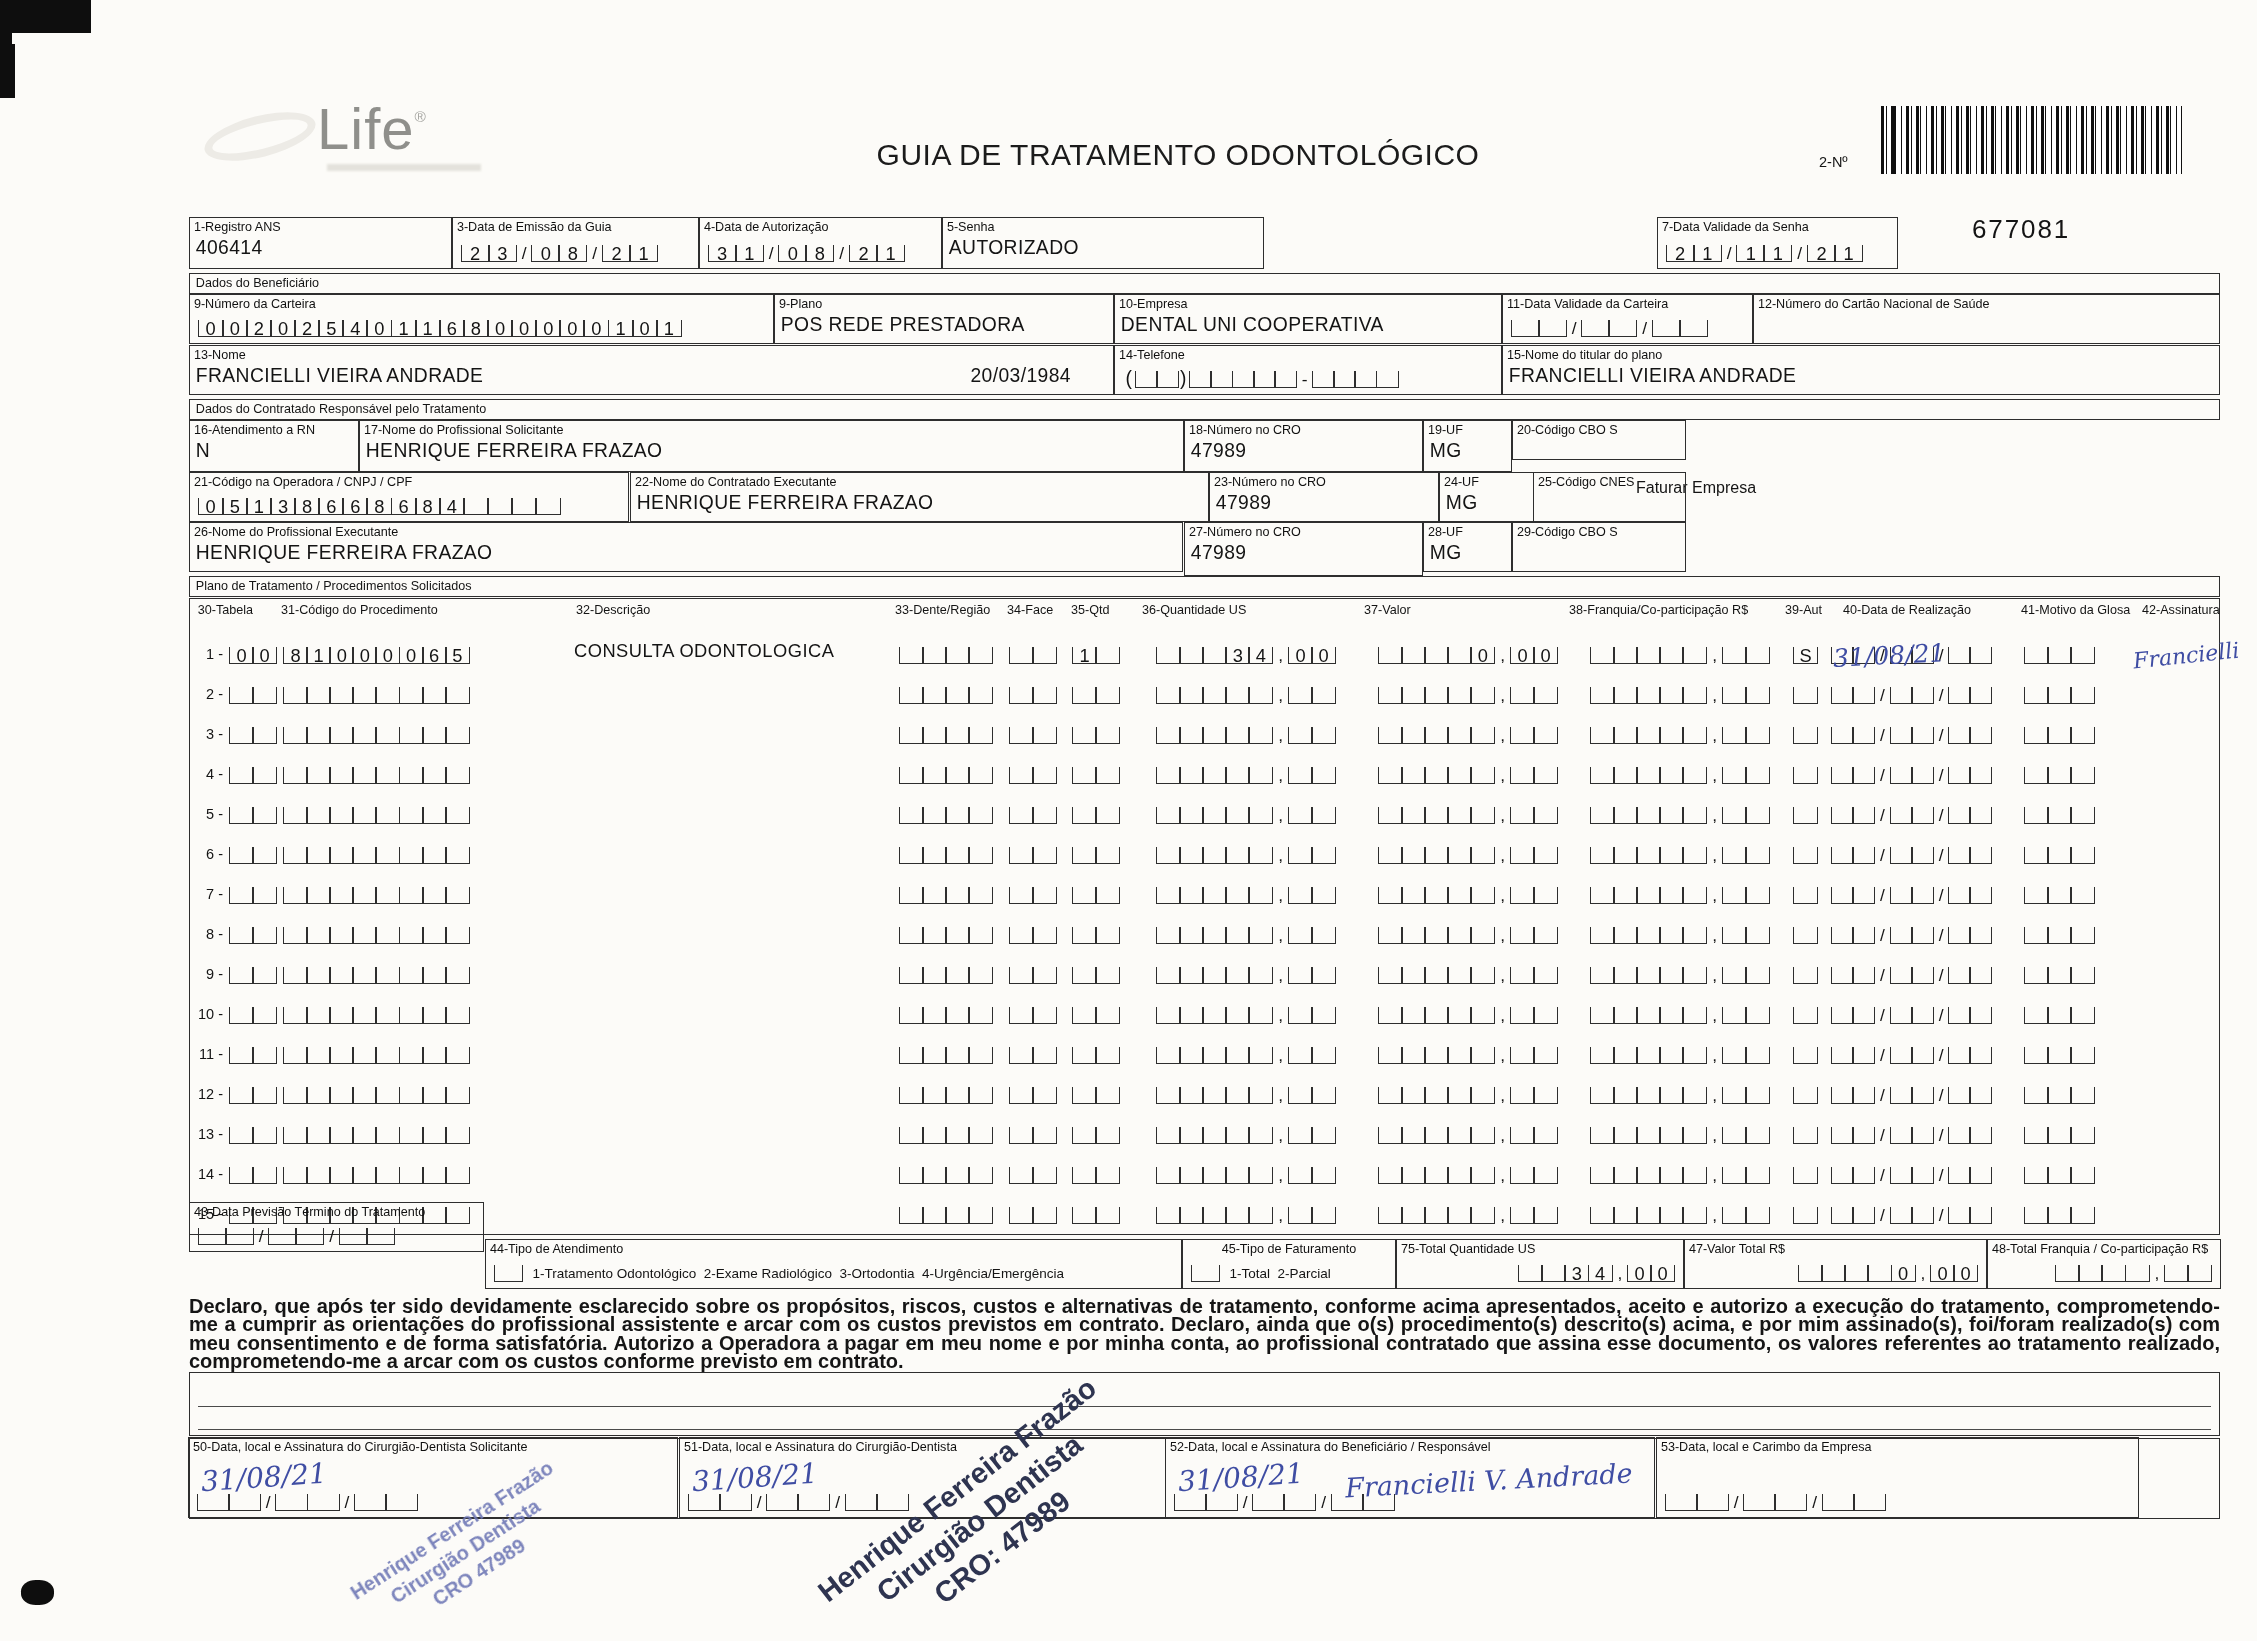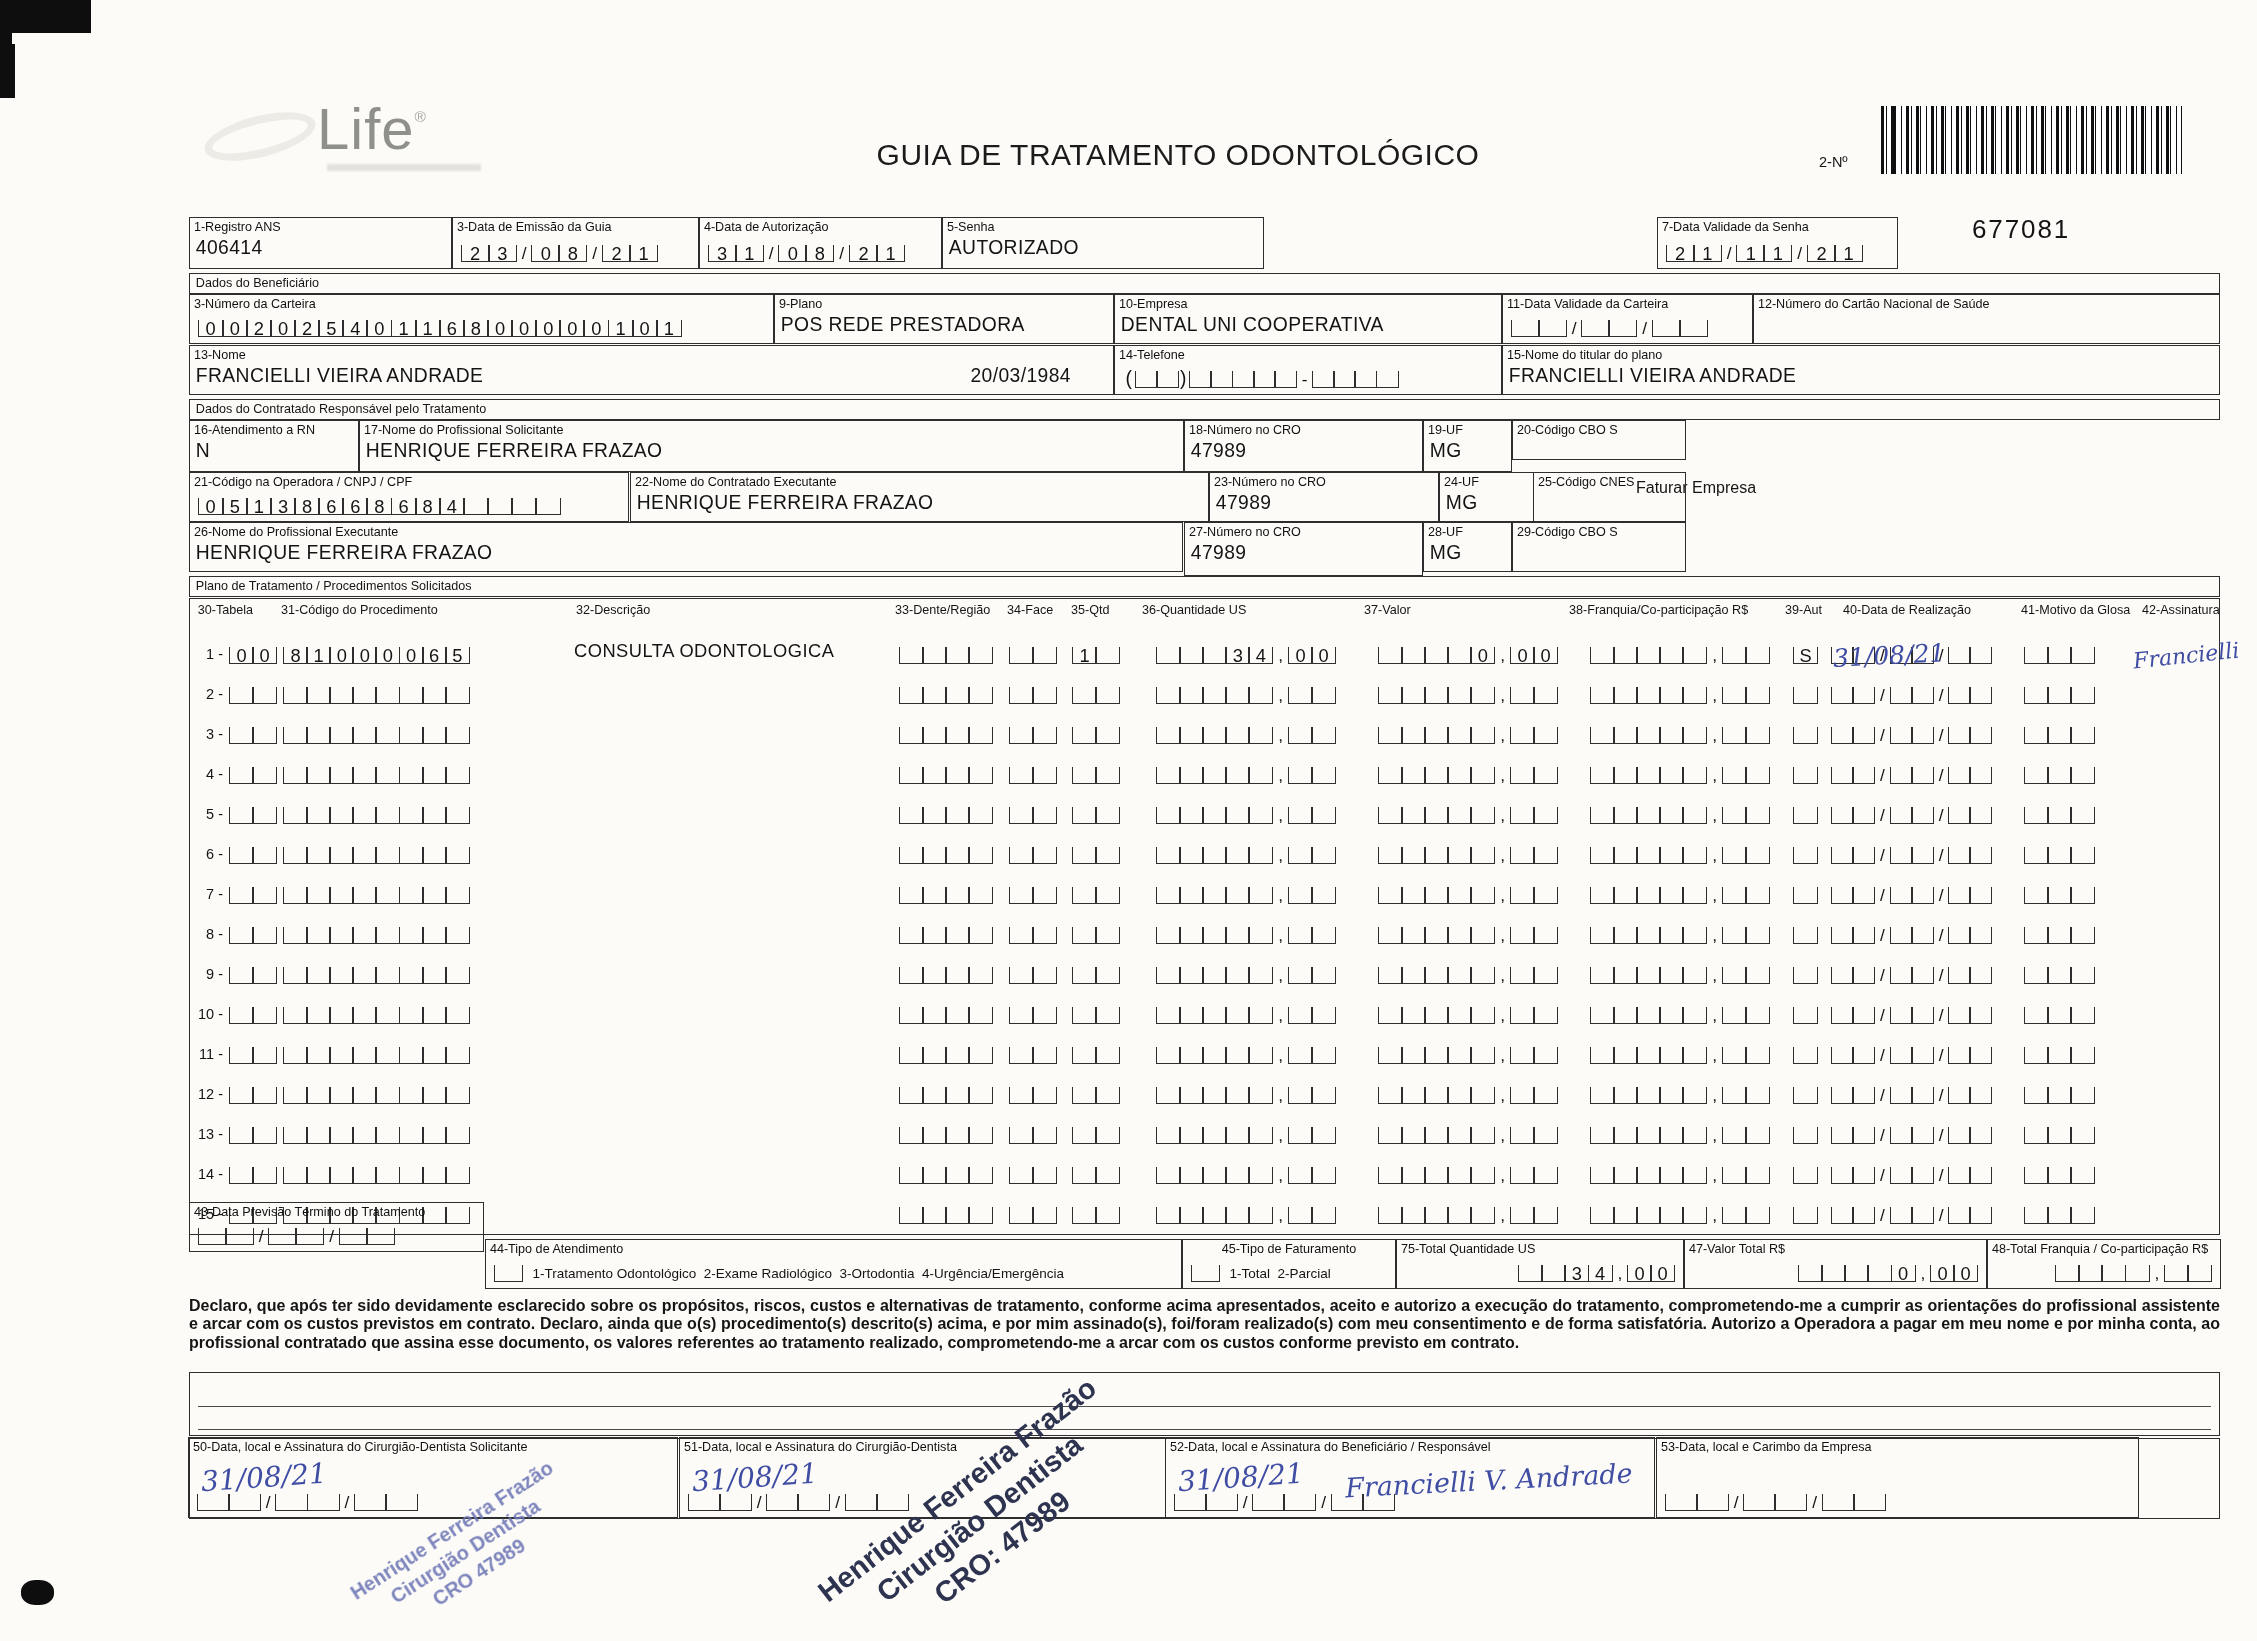--- a/index.html
+++ b/index.html
@@ -61,21 +61,21 @@
   
   .hw{font-family:"DejaVu Serif","Liberation Serif",serif;font-style:italic;color:#3f4da3;}
   .hw-real{position:absolute;left:1643px;bottom:0;font-size:25px;transform:rotate(-3deg);}
   .hw-sig{position:absolute;left:1943px;bottom:1.9px;font-size:22px;transform:rotate(-6deg);}
   .stamp{position:absolute;text-align:center;font-weight:bold;line-height:1.25;}
   .stamp-50{left:282px;top:1514px;width:367px;transform:rotate(-33deg);color:#7079b6;
             font-size:20px;filter:blur(0.3px);opacity:.9;}
   .stamp-51{left:772px;top:1464px;width:415px;transform:rotate(-38deg);color:#2e3450;font-size:29px;}
 
   
-  .declaration{position:absolute;left:189px;top:1297px;width:2031px;font-size:16px;
+  .declaration{position:absolute;left:189px;top:1297px;width:2031px;font-size:20px;
                line-height:18.3px;text-align:justify;font-weight:bold;color:#151515;}
   .obs-line{position:absolute;left:7.7px;right:7.7px;border-bottom:1.9px solid #4a4a4a;}
   .sig-wrap{position:absolute;left:189px;top:1438px;width:2031px;height:81px;border:1.9px solid #2e2e2e;}
   .sigbox{position:absolute;top:-1.9px;height:81px;border:1.9px solid #2e2e2e;}
   .sig-date-hw{position:absolute;left:11.6px;top:23px;font-size:28px;transform:rotate(-4deg);}
   .sig-name-hw{position:absolute;left:179px;top:27px;font-size:27px;transform:rotate(-3deg);white-space:nowrap;}
 </style>
 </head>
 <body>
 
@@ -139,21 +139,21 @@
         <span class="cc">1</span>
         <span class="csep">/</span>
         <span class="cc">2</span>
         <span class="cc">1</span>
       </span>
   </div>
 
   <div class="strip" style="top:273px;">Dados do Beneficiário</div>
 
   <div class="fbox" style="left:189px;top:294px;width:585px;height:50px;">
-    <div class="flabel">3-Número da Carteira</div>
+    <div class="flabel">9-Número da Carteira</div>
     <span class="comb w27 comb-bl">
         <span class="cc">0</span>
         <span class="cc">0</span>
         <span class="cc">2</span>
         <span class="cc">0</span>
         <span class="cc">2</span>
         <span class="cc">5</span>
         <span class="cc">4</span>
         <span class="cc">0</span>
         <span class="cc">1</span>

